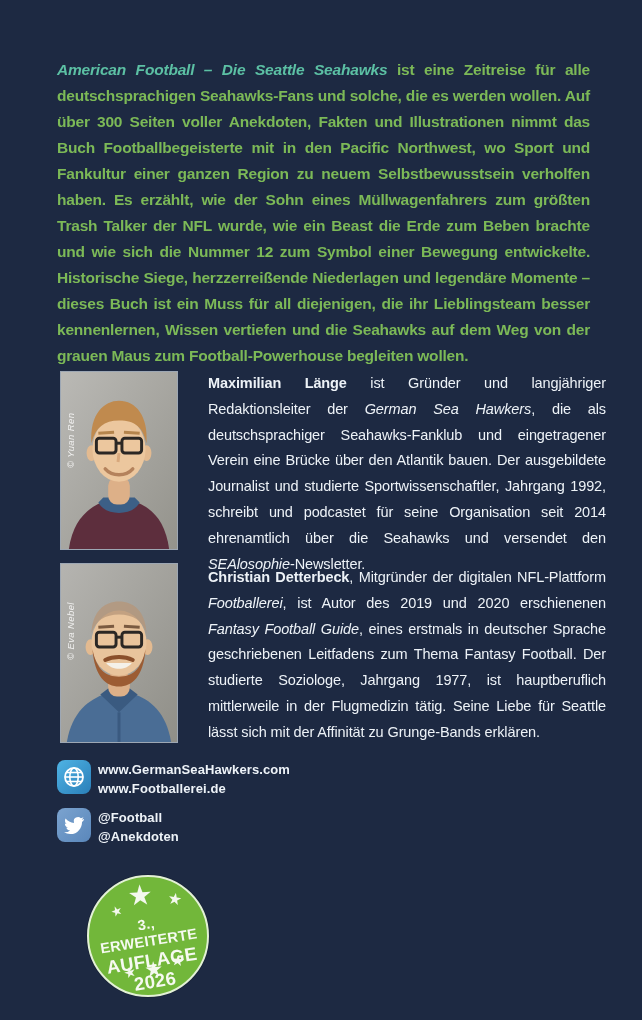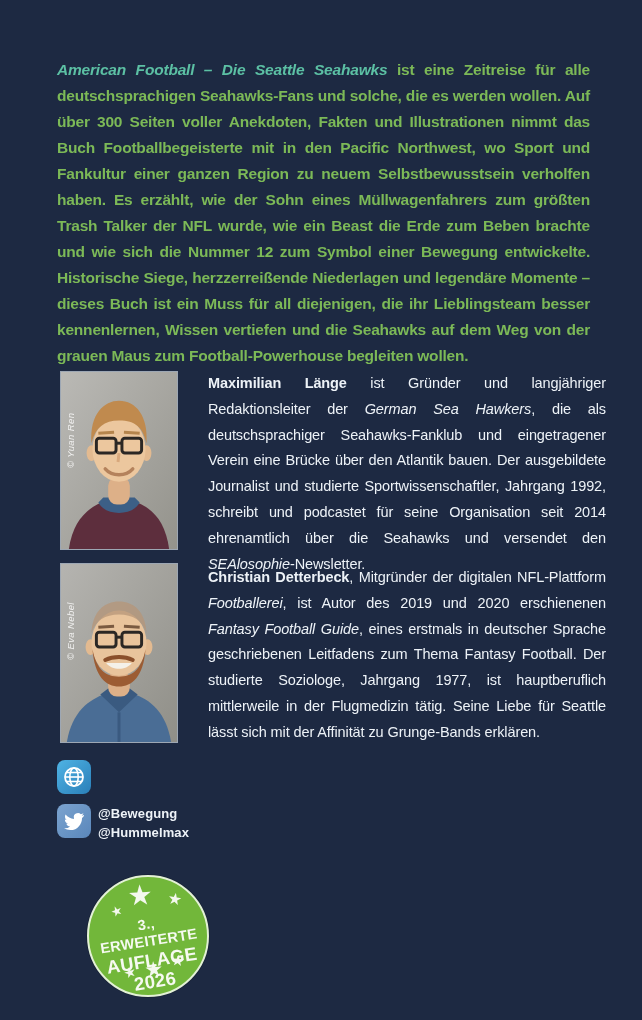--- a/index.html
+++ b/index.html
@@ -151,30 +151,34 @@
   <div class="link-row">
     <span class="sq-icon globe-bg">
       <svg width="24" height="24" viewBox="0 0 24 24">
         <circle cx="12" cy="12" r="9" fill="none" stroke="#ffffff" stroke-width="1.8"></circle>
         <ellipse cx="12" cy="12" rx="4.2" ry="9" fill="none" stroke="#ffffff" stroke-width="1.6"></ellipse>
         <line x1="3" y1="12" x2="21" y2="12" stroke="#ffffff" stroke-width="1.6"></line>
         <line x1="4.2" y1="7.5" x2="19.8" y2="7.5" stroke="#ffffff" stroke-width="1.6"></line>
         <line x1="4.2" y1="16.5" x2="19.8" y2="16.5" stroke="#ffffff" stroke-width="1.6"></line>
       </svg>
     </span>
+    <div class="link-text">
+      <div>www.GermanSeaHawkers.com</div>
+      <div>www.Footballerei.de</div>
+    </div>
   </div>
   <div class="link-row">
     <span class="sq-icon tw-bg">
       <svg width="24" height="24" viewBox="0 0 24 24">
         <path fill="#ffffff" d="M22 5.9c-.7.3-1.5.6-2.3.7.8-.5 1.5-1.3 1.8-2.3-.8.5-1.7.8-2.6 1A4.1 4.1 0 0 0 11.9 9c0 .3 0 .6.1.9-3.4-.2-6.4-1.8-8.4-4.3-.4.6-.6 1.3-.6 2.1 0 1.4.7 2.7 1.8 3.4-.7 0-1.3-.2-1.9-.5v.1c0 2 1.4 3.6 3.3 4-.3.1-.7.1-1.1.1-.3 0-.5 0-.8-.1.5 1.6 2 2.8 3.8 2.8A8.3 8.3 0 0 1 2 19.3a11.6 11.6 0 0 0 6.3 1.8c7.5 0 11.7-6.3 11.7-11.7v-.5c.8-.6 1.5-1.3 2-2.1z"></path>
       </svg>
     </span>
     <div class="link-text">
-      <div>@Bewegung</div>
-      <div>@Hummelmax</div>
+      <div>@Football</div>
+      <div>@Anekdoten</div>
     </div>
   </div>
 </div>
 
 <div class="badge">
   <div class="badge-rot">
     <span class="badge-star st1">★</span>
     <span class="badge-star st2">★</span>
     <span class="badge-star st3">★</span>
     <span class="badge-star st4">★</span>

